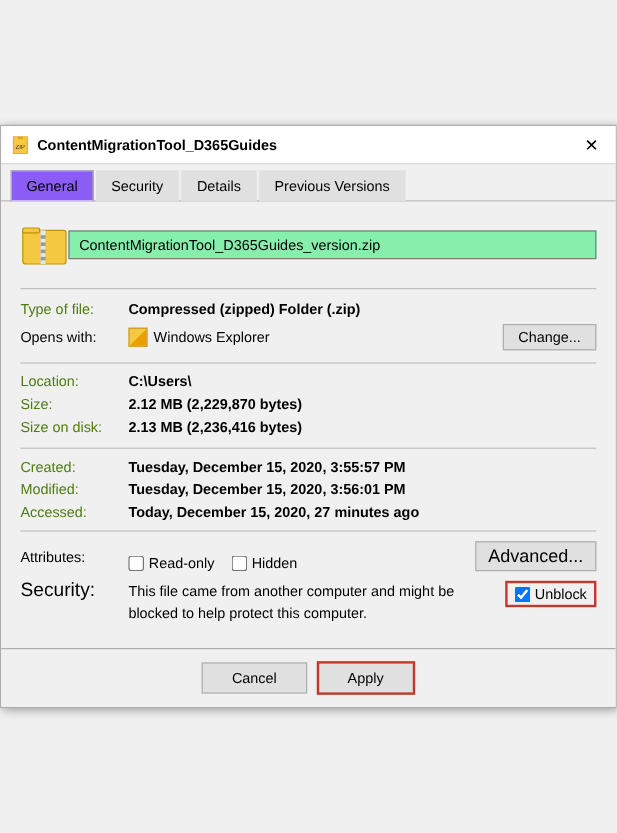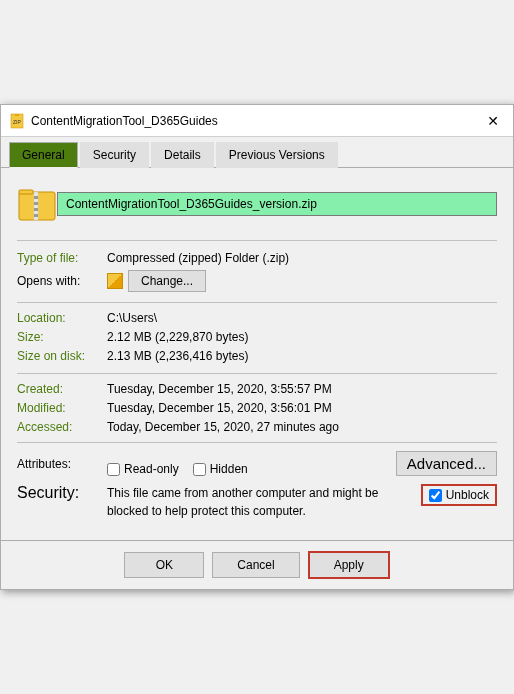--- a/index.html
+++ b/index.html
@@ -30,21 +30,21 @@
       width: 16px;
       height: 16px;
       margin-right: 6px;
       display: flex;
       align-items: center;
       justify-content: center;
     }
     .title-bar-text {
       flex: 1;
       font-size: 12px;
-      font-weight: normal;
+      font-weight: bold;
       color: #000;
     }
     .title-bar-close {
       width: 24px;
       height: 24px;
       display: flex;
       align-items: center;
       justify-content: center;
       cursor: pointer;
       font-size: 14px;
@@ -61,21 +61,21 @@
       padding: 5px 12px;
       font-size: 12px;
       cursor: pointer;
       border: 1px solid transparent;
       margin-right: 2px;
       background: #e0e0e0;
       position: relative;
       top: 1px;
     }
     .tab.active {
-      background: #4d7c0f;
+      background: #8b5cf6;
       border: 1px solid #adadad;
       border-bottom: 1px solid #f0f0f0;
       font-weight: normal;
     }
     .content {
       padding: 16px 16px 12px 16px;
       background: #f0f0f0;
     }
     .file-header {
       display: flex;
@@ -102,20 +102,21 @@
     }
     .info-label {
       width: 90px;
       flex-shrink: 0;
       color: #4d7c0f;
       font-size: 12px;
     }
     .info-value {
       color: #000;
       font-size: 12px;
+      font-weight: bold;
     }
     .opens-with-row {
       display: flex;
       align-items: center;
       margin-bottom: 5px;
     }
     .opens-with-label {
       width: 90px;
       flex-shrink: 0;
       font-size: 12px;
@@ -300,20 +301,21 @@
 
     <div class="info-section">
       <div class="info-row">
         <span class="info-label">Type of file:</span>
         <span class="info-value">Compressed (zipped) Folder (.zip)</span>
       </div>
 
       <div class="opens-with-row">
         <span class="opens-with-label">Opens with:</span>
         <span class="explorer-icon opens-with-icon"></span>
+        <span class="opens-with-app">Windows Explorer</span>
         <button class="change-btn">Change...</button>
       </div>
     </div>
 
     <hr class="separator">
 
     <div class="info-section" style="border-top:none; padding-top:0;">
       <div class="info-row">
         <span class="info-label">Location:</span>
         <span class="info-value">C:\Users\</span>
@@ -371,17 +373,16 @@
             <input type="checkbox" checked="" style="">
             <span>Unblock</span>
           </div>
         </div>
       </div>
     </div>
 
   </div>
 
   <div class="footer">
-    <button class="footer-btn">OK</button>
     <button class="footer-btn">Cancel</button>
     <button class="footer-btn apply">Apply</button>
   </div>
 </div>
 
 </body></html>

